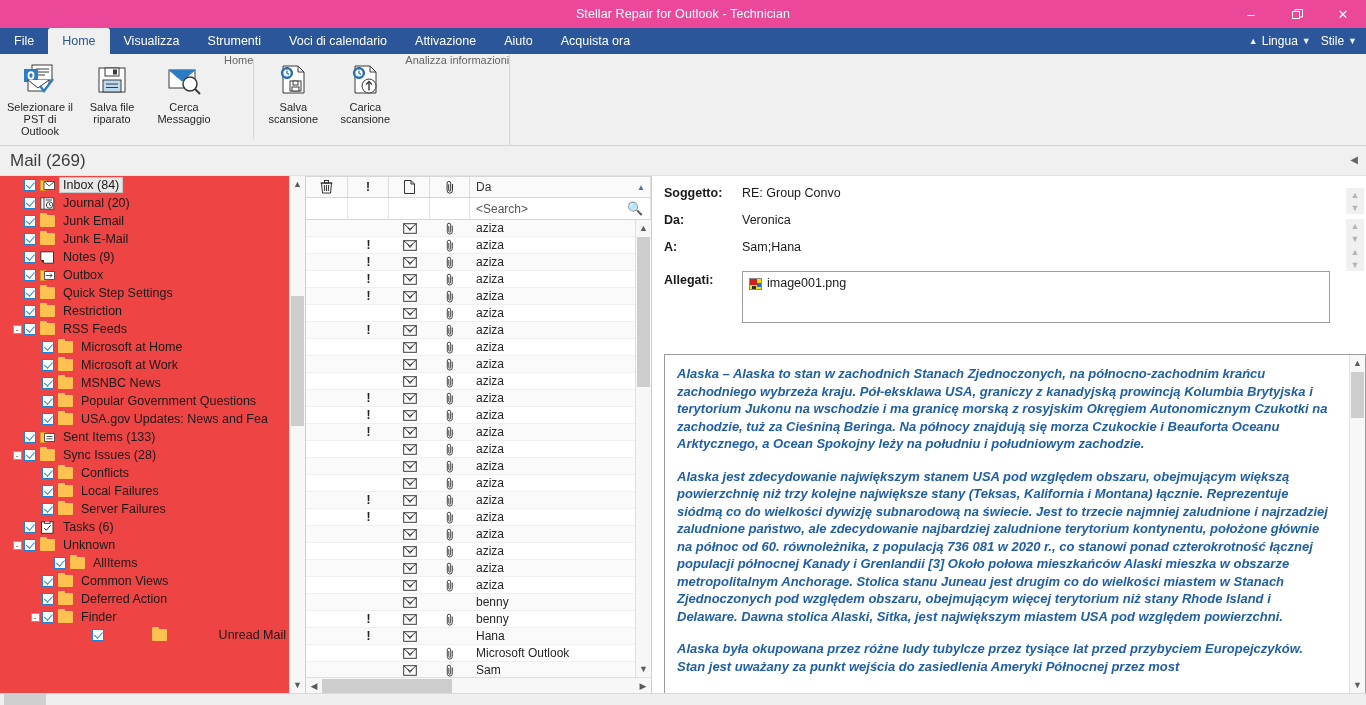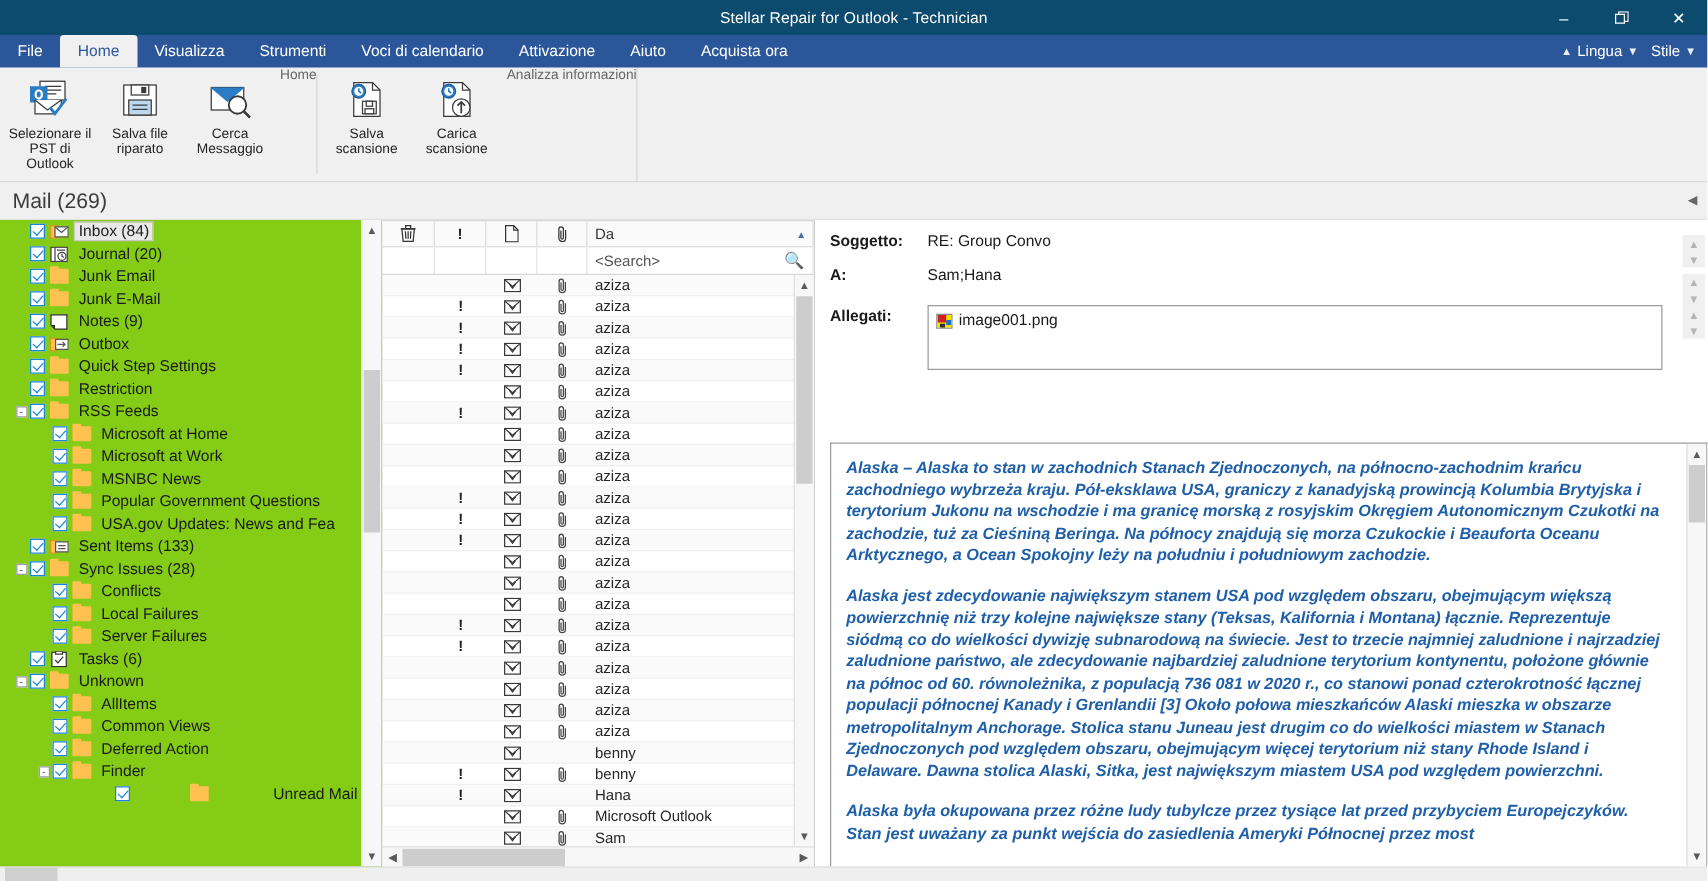--- a/index.html
+++ b/index.html
@@ -7,21 +7,21 @@
     margin: 0; padding: 0;
     width: 1366px; height: 705px;
     overflow: hidden;
     font-family: "Liberation Sans", sans-serif;
     background: #ffffff;
   }
   #app { position: relative; width: 1366px; height: 705px; background: #fff; }
 
   
   .titlebar {
-    height: 28px; background: #0c4a6e; color: #fff;
+    height: 28px; background: #ec4899; color: #fff;
     display: flex; align-items: center; position: relative;
   }
   .titlebar .title {
     position: absolute; left: 0; right: 0; text-align: center;
     font-size: 12.5px; color: #fff; letter-spacing: .1px;
   }
   .winbtns { position: absolute; right: 0; top: 0; height: 28px; display: flex; }
   .winbtn {
     width: 46px; height: 28px; display: flex; align-items: center; justify-content: center;
     color: #fff; font-size: 13px; line-height: 1;
@@ -77,21 +77,21 @@
   .mailhdr .t { font-size: 17px; color: #3c3c3c; }
   .collapse-arrow {
     position: absolute; right: 8px; top: 8px; color: #666; font-size: 10px;
   }
 
   
   .body { display: flex; height: 517px; background: #fff; }
 
   
   .treepane {
-    width: 306px; background: #84cc16; position: relative;
+    width: 306px; background: #ef4444; position: relative;
     border-right: 1px solid #cfcfcf; overflow: hidden;
   }
   .treescroll { position: absolute; inset: 0 16px 0 0; overflow: hidden; }
   .tnode {
     display: flex; align-items: center; height: 18px; font-size: 12.5px;
     color: #1a1a1a; white-space: nowrap; position: relative;
   }
   .tnode .guide { width: 14px; height: 18px; display: flex; align-items: center; justify-content: center; }
   .expander {
     width: 9px; height: 9px; border: 1px solid #9a9a9a; background: #fff;
@@ -529,21 +529,21 @@
             <span class="tlabel">Tasks (6)</span>
           </div>
           <div class="tnode" style="padding-left: 10px;">
             <span class="guide">
               <span class="expander">-</span>
             </span>
             <span class="cbx"></span>
             <span class="folder"></span>
             <span class="tlabel">Unknown</span>
           </div>
-          <div class="tnode" style="padding-left: 28px;">
+          <div class="tnode" style="padding-left: 40px;">
             <span class="guide"></span>
             <span class="cbx"></span>
             <span class="folder"></span>
             <span class="tlabel">AllItems</span>
           </div>
           <div class="tnode" style="padding-left: 28px;">
             <span class="guide"></span>
             <span class="cbx"></span>
             <span class="folder"></span>
             <span class="tlabel">Common Views</span>
@@ -1112,20 +1112,24 @@
       </div>
     </div>
 
     <div class="readpane">
       <div class="rp-head">
         <div class="hrow">
           <div class="k">Soggetto:</div>
           <div class="v">RE: Group Convo</div>
         </div>
         <div class="hrow">
+          <div class="k">Da:</div>
+          <div class="v">Veronica</div>
+        </div>
+        <div class="hrow">
           <div class="k">A:</div>
           <div class="v">Sam;Hana</div>
         </div>
 
         <div class="attach-row">
           <div class="k">Allegati:</div>
           <div class="attach-box">
             <span class="pngicon">
               <i style="left:0;top:0;width:13px;height:12px;background:#f2e400;"></i>
               <i style="left:0;top:0;width:7px;height:6px;background:#d02020;"></i>

